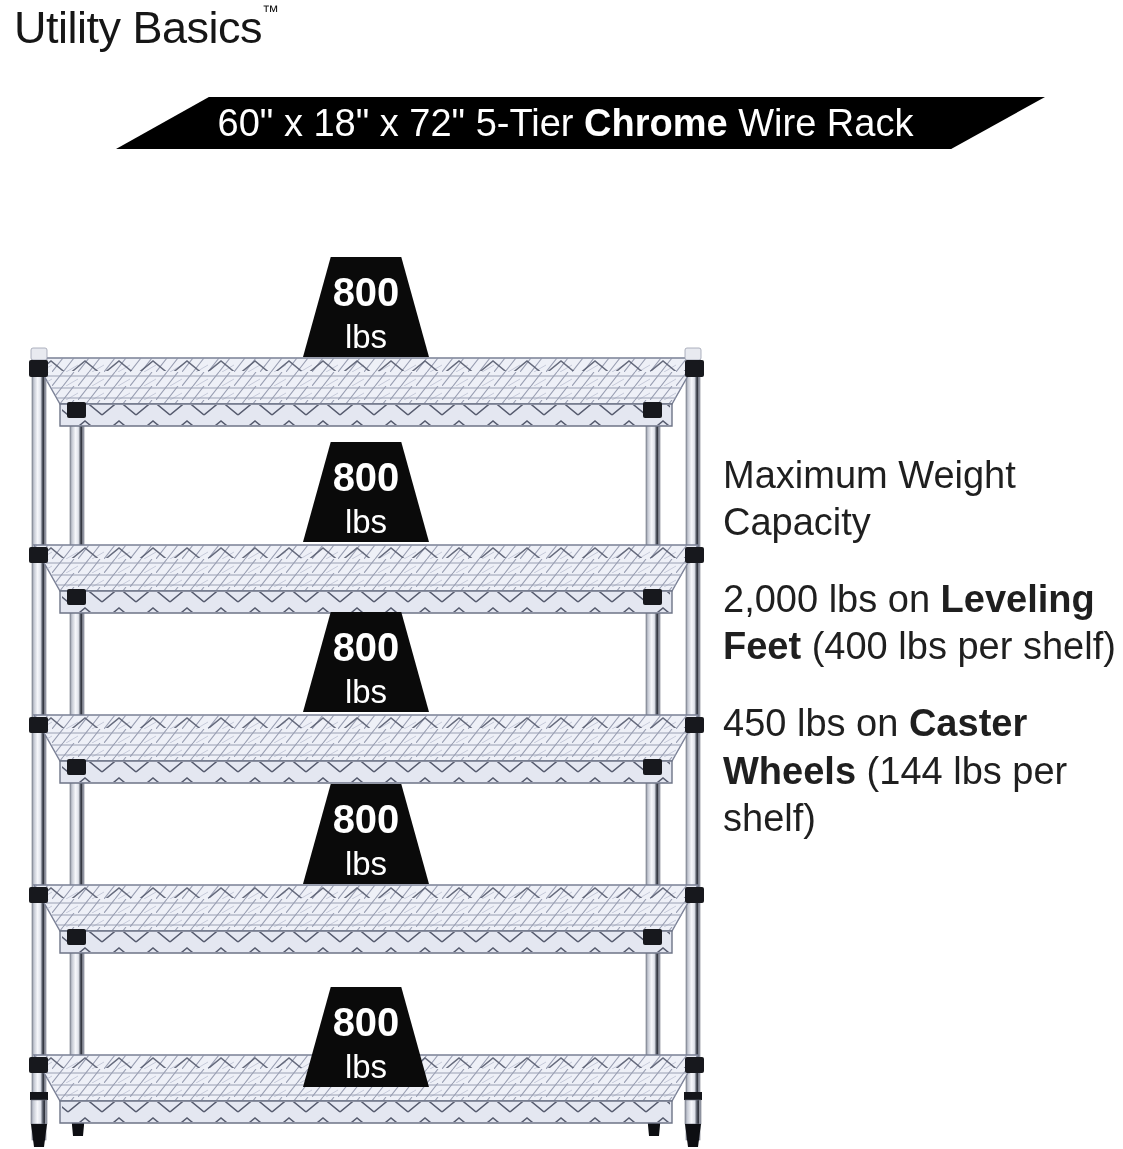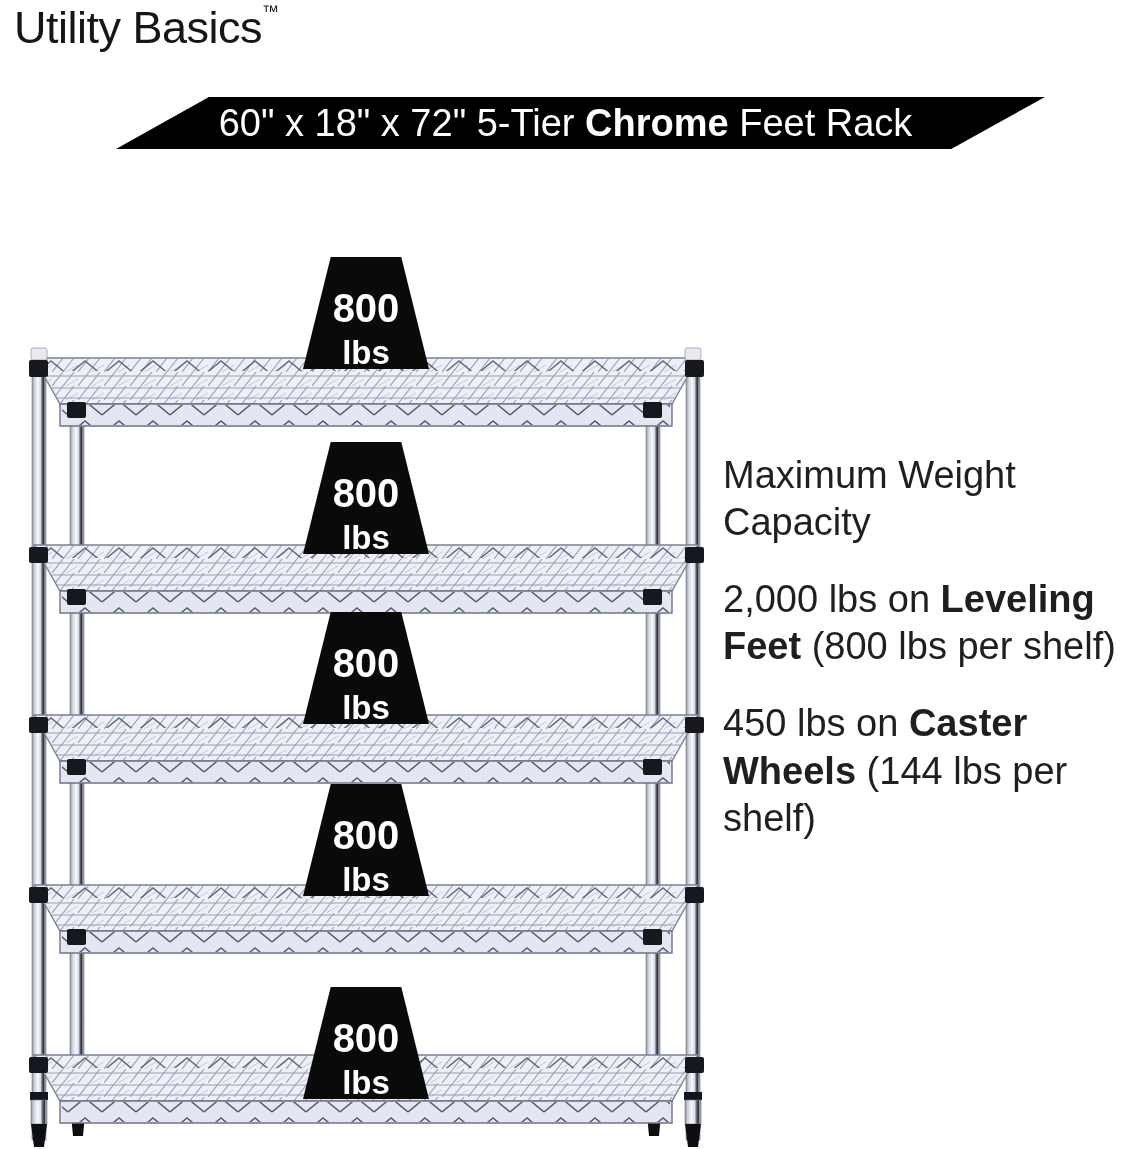--- a/index.html
+++ b/index.html
@@ -17,43 +17,43 @@
     background:#000000;color:#ffffff;
     clip-path:polygon(10% 0,100% 0,89.9% 100%,0 100%);
     font-size:38px;line-height:52px;text-align:center;
     padding-right:30px;box-sizing:border-box;white-space:nowrap;
   }
   .banner b{font-weight:700;text-align:right;}
   
   .rack{position:absolute;left:0;top:340px;width:720px;height:809px;}
   
   .weight{
-    position:absolute;width:126px;height:112px;background:#0a0a0a;color:#ffffff;
+    position:absolute;width:126px;height:100px;background:#0a0a0a;color:#ffffff;
     clip-path:polygon(22% 0,78% 0,100% 100%,0 100%);
-    text-align:center;box-sizing:border-box;padding-top:28px;
+    text-align:center;box-sizing:border-box;padding-top:12px;
   }
   .w-val{font-size:40px;font-weight:700;line-height:46px;}
-  .w-unit{font-size:33px;font-weight:700;line-height:40px;margin-top:2px;}
+  .w-unit{font-size:33px;font-weight:400;line-height:40px;margin-top:2px;}
   
   .info{position:absolute;left:723px;top:452px;width:410px;font-size:38px;
         line-height:1.24;color:#1f1f1f;}
   .info p{margin:0 0 30px 0;}
   .info b{font-weight:700;}
 </style>
 </head>
 <body>
 
 <div class="page">
 
   <div class="logo">
     <span>Utility Basics</span><sup>™</sup>
   </div>
 
   <div class="banner">
-    <span>60" x 18" x 72" 5-Tier </span><b>Chrome</b><span> Feet Rack</span>
+    <span>60" x 18" x 72" 5-Tier </span><b>Chrome</b><span> Wire Rack</span>
   </div>
 
   <svg class="rack" viewBox="0 0 720 809" aria-label="5-tier chrome wire rack">
     <defs>
       <linearGradient id="chromeH" x1="0" y1="0" x2="1" y2="0">
         <stop offset="0" stop-color="#8e93a0"></stop>
         <stop offset="0.15" stop-color="#c6cad4"></stop>
         <stop offset="0.40" stop-color="#f6f7fb"></stop>
         <stop offset="0.60" stop-color="#dfe2ea"></stop>
         <stop offset="0.74" stop-color="#555a66"></stop>
@@ -144,17 +144,17 @@
     <div class="w-val">800</div>
     <div class="w-unit">lbs</div>
   </div>
   <div class="weight" style="left:303px;top:987px;">
     <div class="w-val">800</div>
     <div class="w-unit">lbs</div>
   </div>
 
   <div class="info">
     <p>Maximum Weight Capacity</p>
-    <p><span>2,000 lbs on </span><b>Leveling Feet</b><span> (800 lbs per shelf)</span></p>
+    <p><span>2,000 lbs on </span><b>Leveling Feet</b><span> (400 lbs per shelf)</span></p>
     <p><span>450 lbs on </span><b>Caster Wheels</b><span> (144 lbs per shelf)</span></p>
   </div>
 
 </div>
 
 </body></html>

